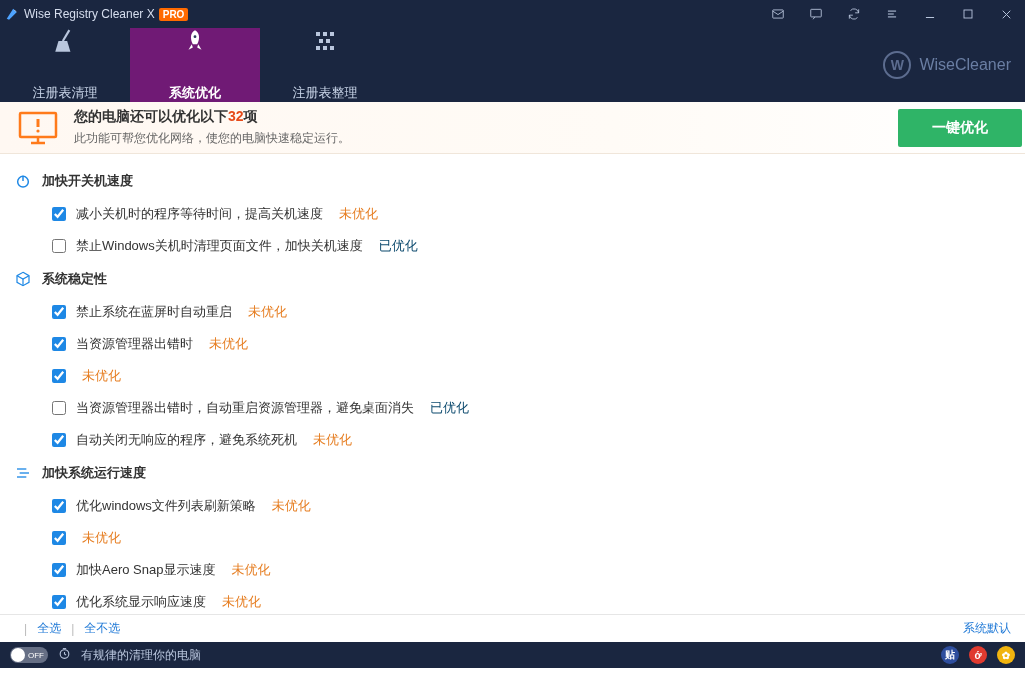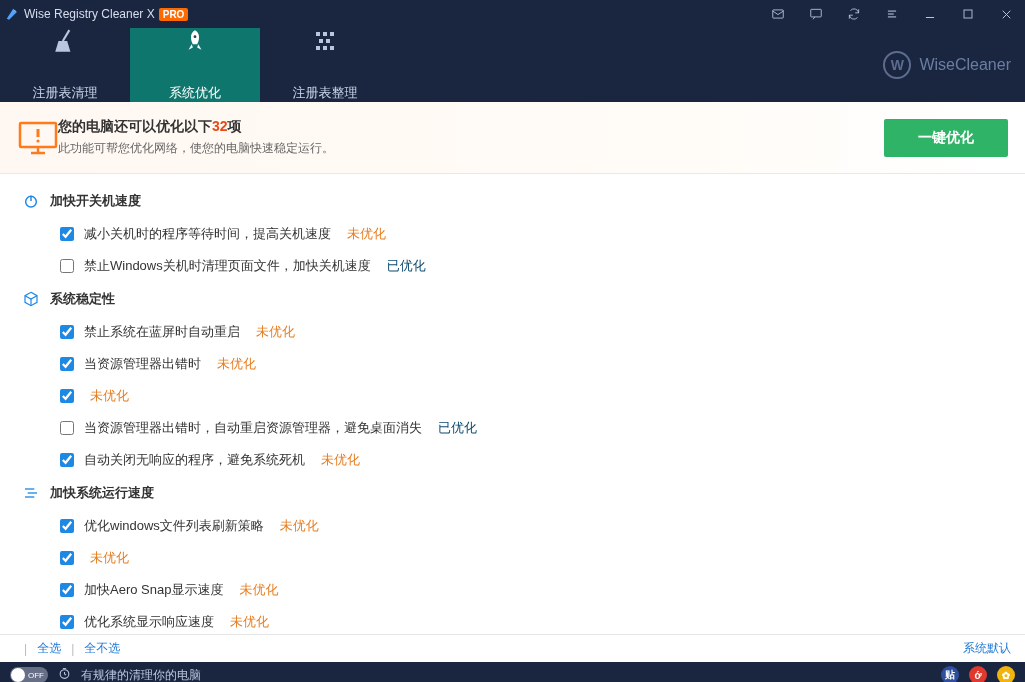--- a/index.html
+++ b/index.html
@@ -8,35 +8,35 @@
   .titlebar { height: 28px; background: #1a2640; display: flex; align-items: center; color: #d6deee; font-size: 12px; }
   .titlebar .app-icon { width: 24px; display:flex; justify-content:center; }
   .titlebar .title { display:flex; align-items:center; gap:4px; }
   .badge-pro { background:#ff6a00; color:#fff; font-size:10px; padding:1px 4px; border-radius:2px; font-weight:bold; }
   .titlebar .spacer { flex:1; }
   .titlebar .sys-icon { width:38px; height:28px; display:flex; align-items:center; justify-content:center; cursor:pointer; }
   .titlebar .sys-icon svg { stroke:#b9c6dd; }
 
   .navbar { height: 74px; background: #1a2640; display:flex; align-items:stretch; color:#c9d5e8; position:relative; }
   .nav-item { width: 130px; display:flex; flex-direction:column; align-items:center; justify-content:space-between; gap:6px; cursor:pointer; }
-  .nav-item.active { background:#0f766e; color:#fff; }
+  .nav-item.active { background:#701a75; color:#fff;font-weight:bold; }
   .nav-item .nav-ico { height:26px; display:flex; align-items:center; justify-content:center; }
   .nav-item .nav-label { font-size:13px; }
   .brand { position:absolute; right:14px; top:0; bottom:0; display:flex; align-items:center; gap:8px; color:#6a7ea3; font-size:16px; }
   .brand .w-logo { width:28px; height:28px; border:2px solid #5c6c8f; border-radius:50%; display:flex; align-items:center; justify-content:center; font-weight:bold; color:#5c6c8f; font-size:14px; }
 
-  .banner { height: 72px; background: linear-gradient(90deg,#fff8f2 0%, #fffbf6 60%, #ffffff 100%); border-bottom:1px solid #f0e6da; display:flex; align-items:center; padding:0 17px 0 18px; }
+  .banner { height: 52px; background: linear-gradient(90deg,#fff8f2 0%, #fffbf6 60%, #ffffff 100%); border-bottom:1px solid #f0e6da; display:flex; align-items:center; padding:0 3px 0 18px; gap:16px; }
   .banner-ico { width:40px; height:34px; display:flex; align-items:center; justify-content:center; }
   .banner-text { flex:1; display:flex; flex-direction:column; gap:4px; }
   .banner-title { font-size:14px; font-weight:bold; color:#333; }
   .banner-title .count { color:#e64a19; }
   .banner-sub { font-size:12px; color:#666; }
   .opt-btn { background:#2fb467; color:#fff; border:none; padding:10px 34px; font-size:14px; font-weight:bold; border-radius:2px; cursor:pointer; }
 
-  .content { height: 460px; overflow-y:auto; padding: 10px 0 4px 8px; font-size:13px; color:#333; }
+  .content { height: 460px; overflow-y:auto; padding: 10px 0 4px 0; font-size:13px; color:#333; }
   .content::-webkit-scrollbar { width:10px; }
   .content::-webkit-scrollbar-thumb { background:#c9c9c9; border-radius:5px; }
 
   .section-head { display:flex; align-items:center; gap:10px; padding:8px 14px; font-weight:bold; color:#333; }
   .section-head .sec-ico { width:18px; display:flex; justify-content:center; color:#1e88e5; }
 
   .opt-row { display:flex; align-items:center; gap:10px; padding:7px 14px 7px 52px; }
   .opt-row input[type=checkbox]{ width:14px; height:14px; accent-color:#1e88e5; cursor:pointer; }
   .opt-text { color:#333; }
   .opt-status { margin-left:6px; font-size:13px; }

